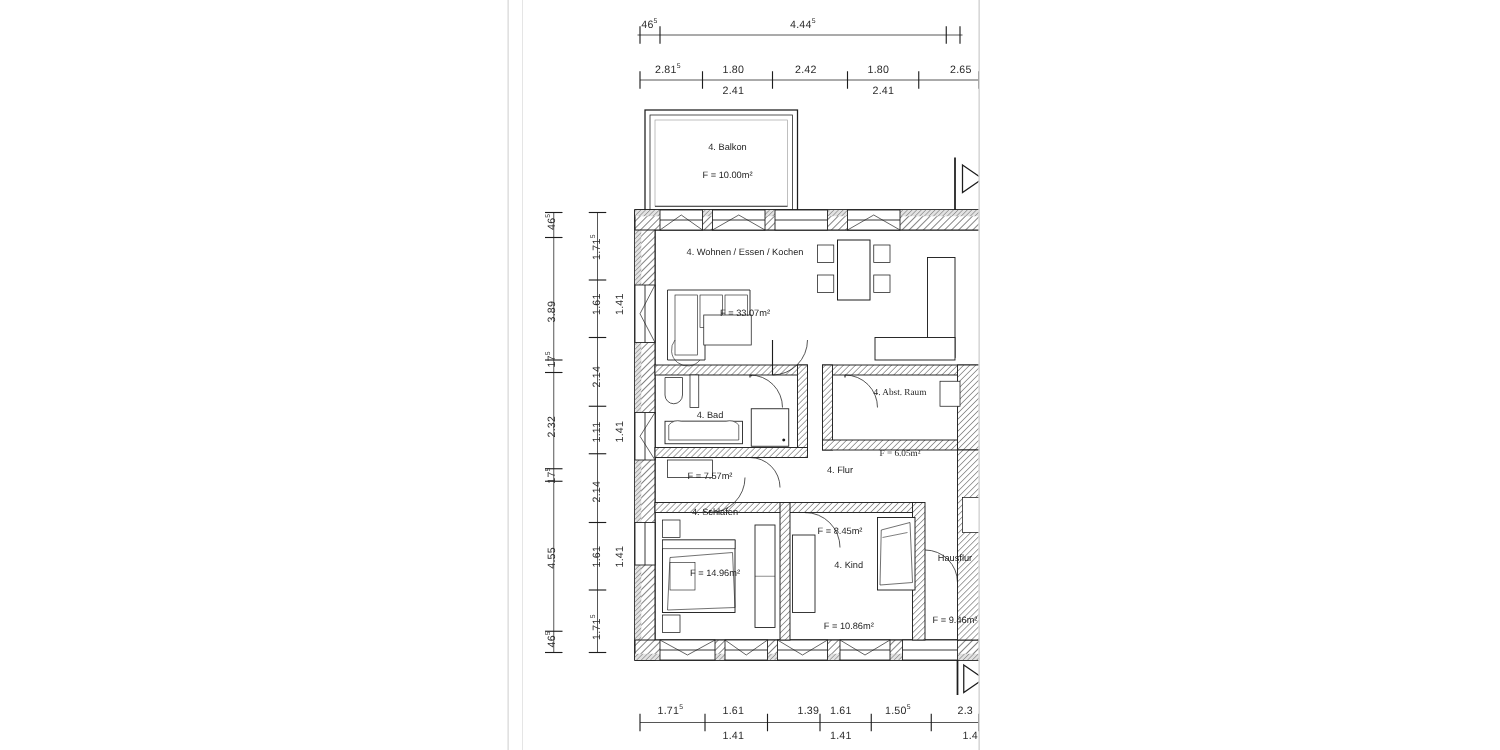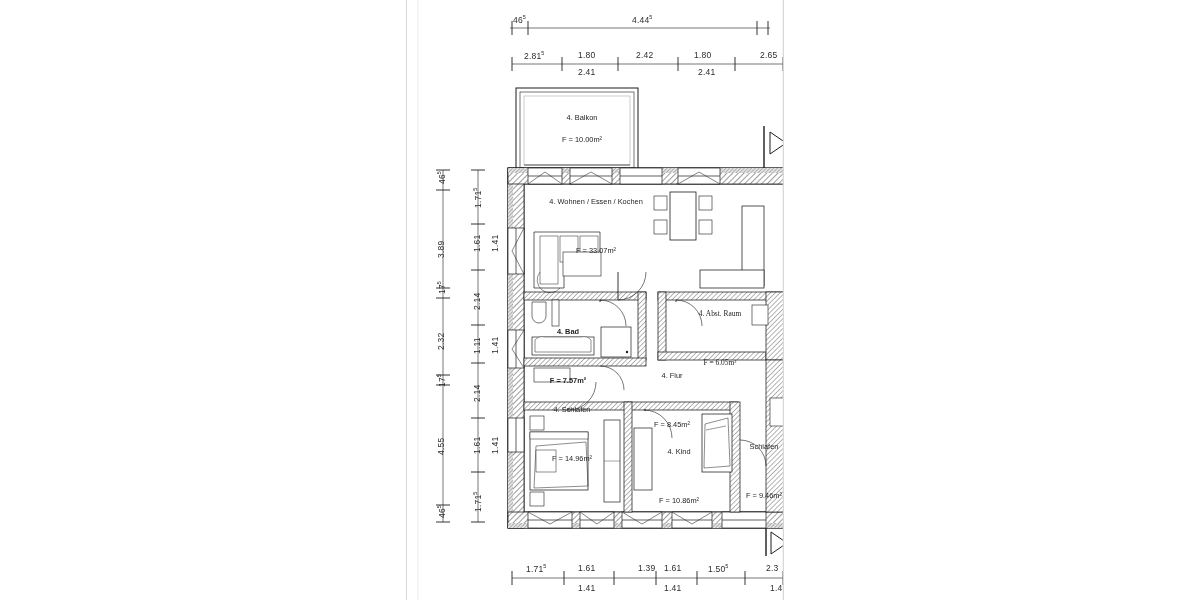--- a/index.html
+++ b/index.html
@@ -334,21 +334,21 @@
   <div class="roomlabel" style="left:532px; top:112px; width:100px;text-align:center;">
     <span>4. Balkon</span>
     <span class="area" style="margin-top:11px;">F = 10.00m²</span>
   </div>
 
   <div class="roomlabel" style="left:526px; top:196px; width:140px;">
     <span>4. Wohnen / Essen / Kochen</span>
     <span class="area">F = 33.07m²</span>
   </div>
 
-  <div class="roomlabel" style="left:528px; top:326px; width:80px;font-weight:bold;">
+  <div class="roomlabel" style="left:528px; top:326px; width:80px;">
     <span>4. Bad</span>
     <span class="area">F = 7.57m²</span>
   </div>
 
   <div class="roomlabel" style="left:677px; top:308px; width:86px;font-family:Liberation Serif, serif;">
     <span>4. Abst. Raum</span>
     <span class="area">F = 6.05m²</span>
   </div>
 
   <div class="roomlabel" style="left:636px; top:370px; width:72px;">
@@ -360,21 +360,21 @@
     <span>4. Schlafen</span>
     <span class="area">F = 14.96m²</span>
   </div>
 
   <div class="roomlabel" style="left:642px; top:446px; width:74px;">
     <span>4. Kind</span>
     <span class="area">F = 10.86m²</span>
   </div>
 
   <div class="roomlabel" style="left:734px; top:441px; width:60px;">
-    <span>Schlafen</span>
+    <span>Hausflur</span>
     <span class="area">F = 9.46m²</span>
   </div>
 
   <div class="dimtext" style="left:513px; top:14px;">
     <span>46</span><sup>5</sup>
   </div>
   <div class="dimtext" style="left:632px; top:14px;">
     <span>4.44</span><sup>5</sup>
   </div>
 

